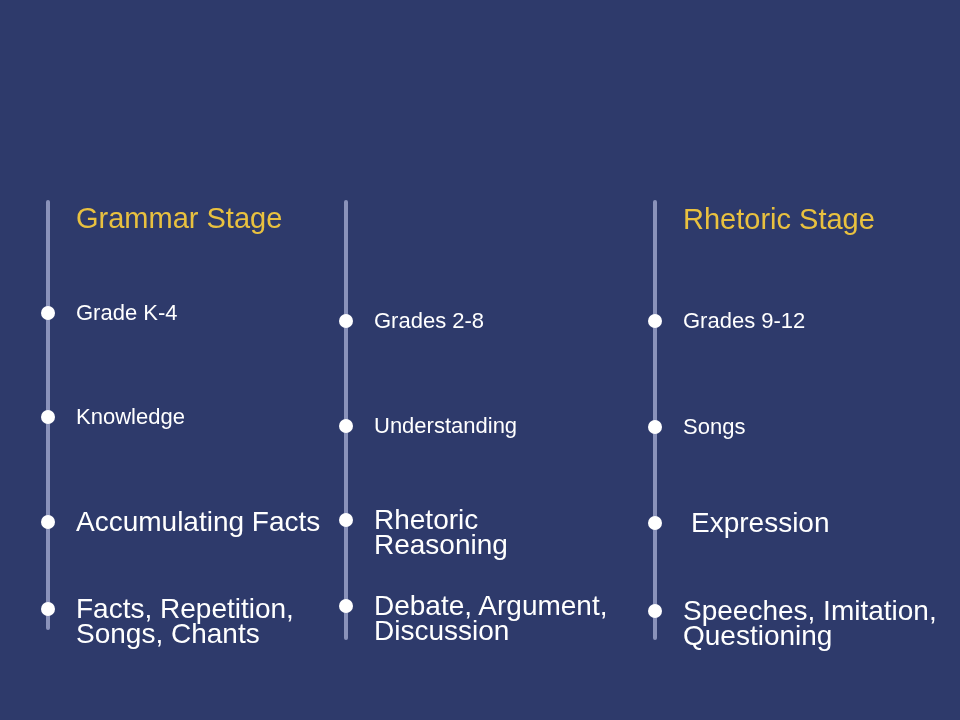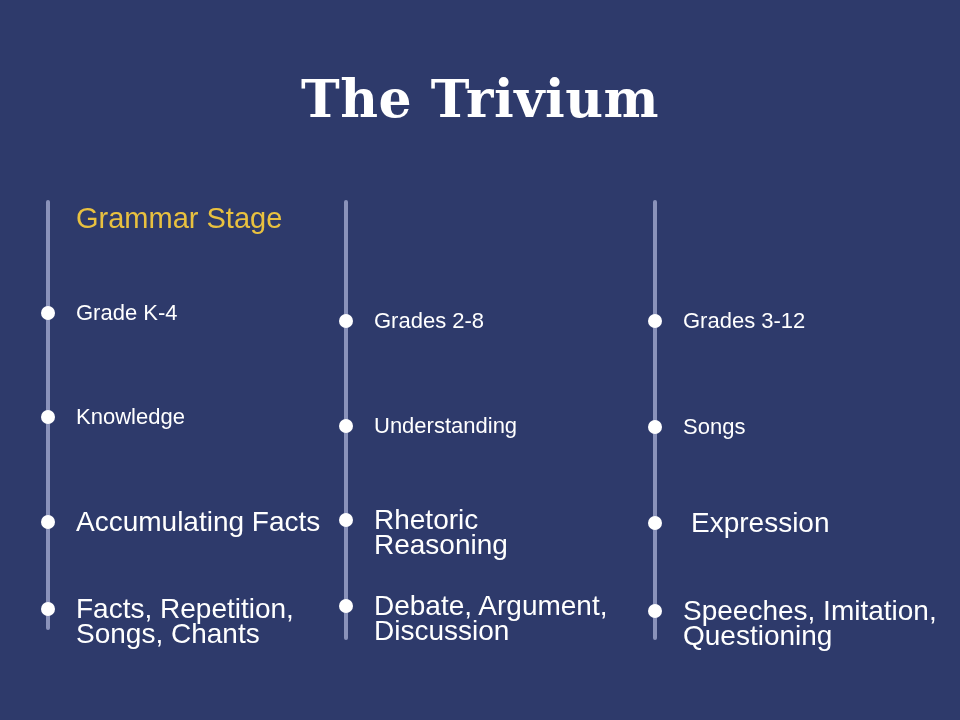--- a/index.html
+++ b/index.html
@@ -127,21 +127,20 @@
   .col-3 .row-0 { top: 304px; }
   .col-3 .row-1 { top: 410px; }
   .col-3 .row-2 { top: 506px; }
   .col-3 .row-3 { top: 594px; }
 </style>
 </head>
 <body>
 
 <div class="slide">
 
-  <div class="slide-title">The Trivium</div>
 
   <div class="columns">
 
     <div class="column col-1">
       <div class="rail"></div>
       <div class="col-heading">Grammar Stage</div>
 
       <div class="bullet-row row-0">
         <span class="bullet-dot"></span>
         <span class="bullet-text">Grade K-4</span>
@@ -179,24 +178,25 @@
       </div>
       <div class="bullet-row row-3">
         <span class="bullet-dot"></span>
         <span class="bullet-text small">Debate, Argument,
 Discussion</span>
       </div>
     </div>
 
     <div class="column col-3">
       <div class="rail"></div>
+      <div class="col-heading">Rhetoric Stage</div>
 
       <div class="bullet-row row-0">
         <span class="bullet-dot"></span>
-        <span class="bullet-text">Grades 3-12</span>
+        <span class="bullet-text">Grades 9-12</span>
       </div>
       <div class="bullet-row row-1">
         <span class="bullet-dot"></span>
         <span class="bullet-text">Songs</span>
       </div>
       <div class="bullet-row row-2">
         <span class="bullet-dot"></span>
         <span class="bullet-text small indent">Expression</span>
       </div>
       <div class="bullet-row row-3">

